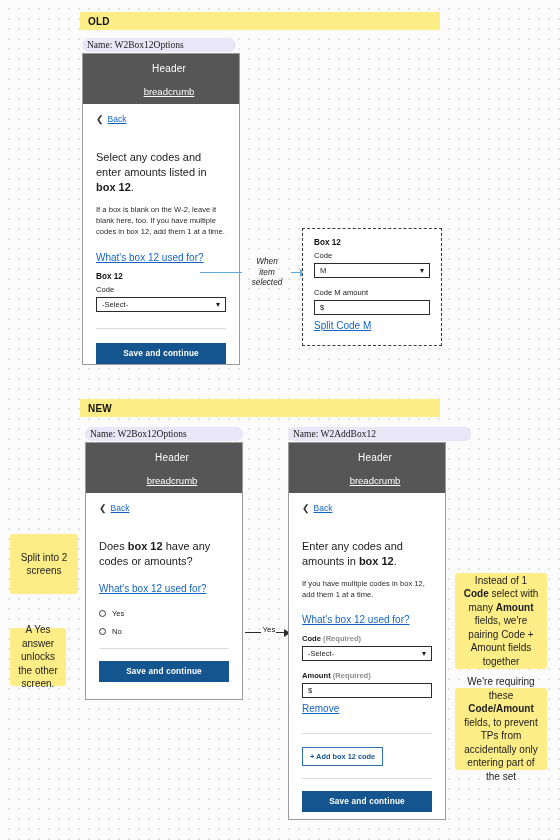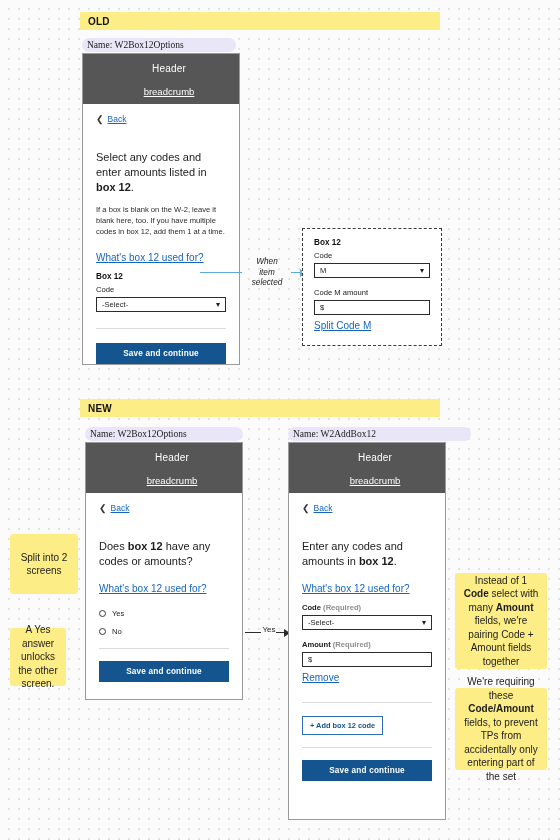--- a/index.html
+++ b/index.html
@@ -332,20 +332,21 @@
     <div class="hdr-crumb">breadcrumb</div>
   </div>
   <div class="phone-body">
     <div class="back-row">
       <span class="chev">❮</span>
       <span class="link">Back</span>
     </div>
     <div class="headline">
       <span>Enter any codes and amounts in </span><b>box 12</b><span>.</span>
     </div>
+    <div class="para">If you have multiple codes in box 12, add them 1 at a time.</div>
     <div class="inline-link">What's box 12 used for?</div>
     <div class="field-label bold">
       <span>Code</span>
       <span class="req">(Required)</span>
     </div>
     <div class="select-ctl">
       <span>-Select-</span>
       <span class="caret">▾</span>
     </div>
     <div class="field-label bold" style="margin-top:10px;">

